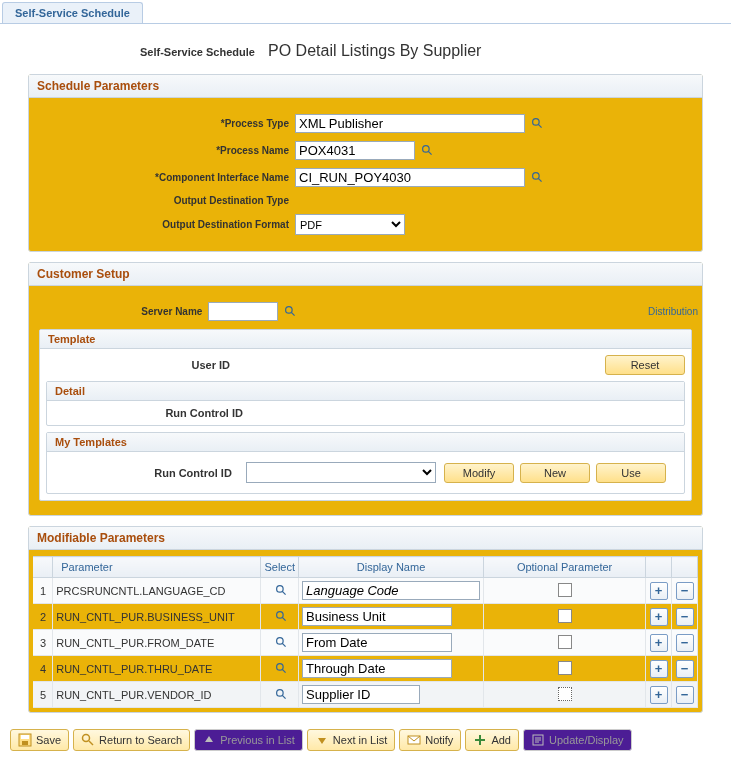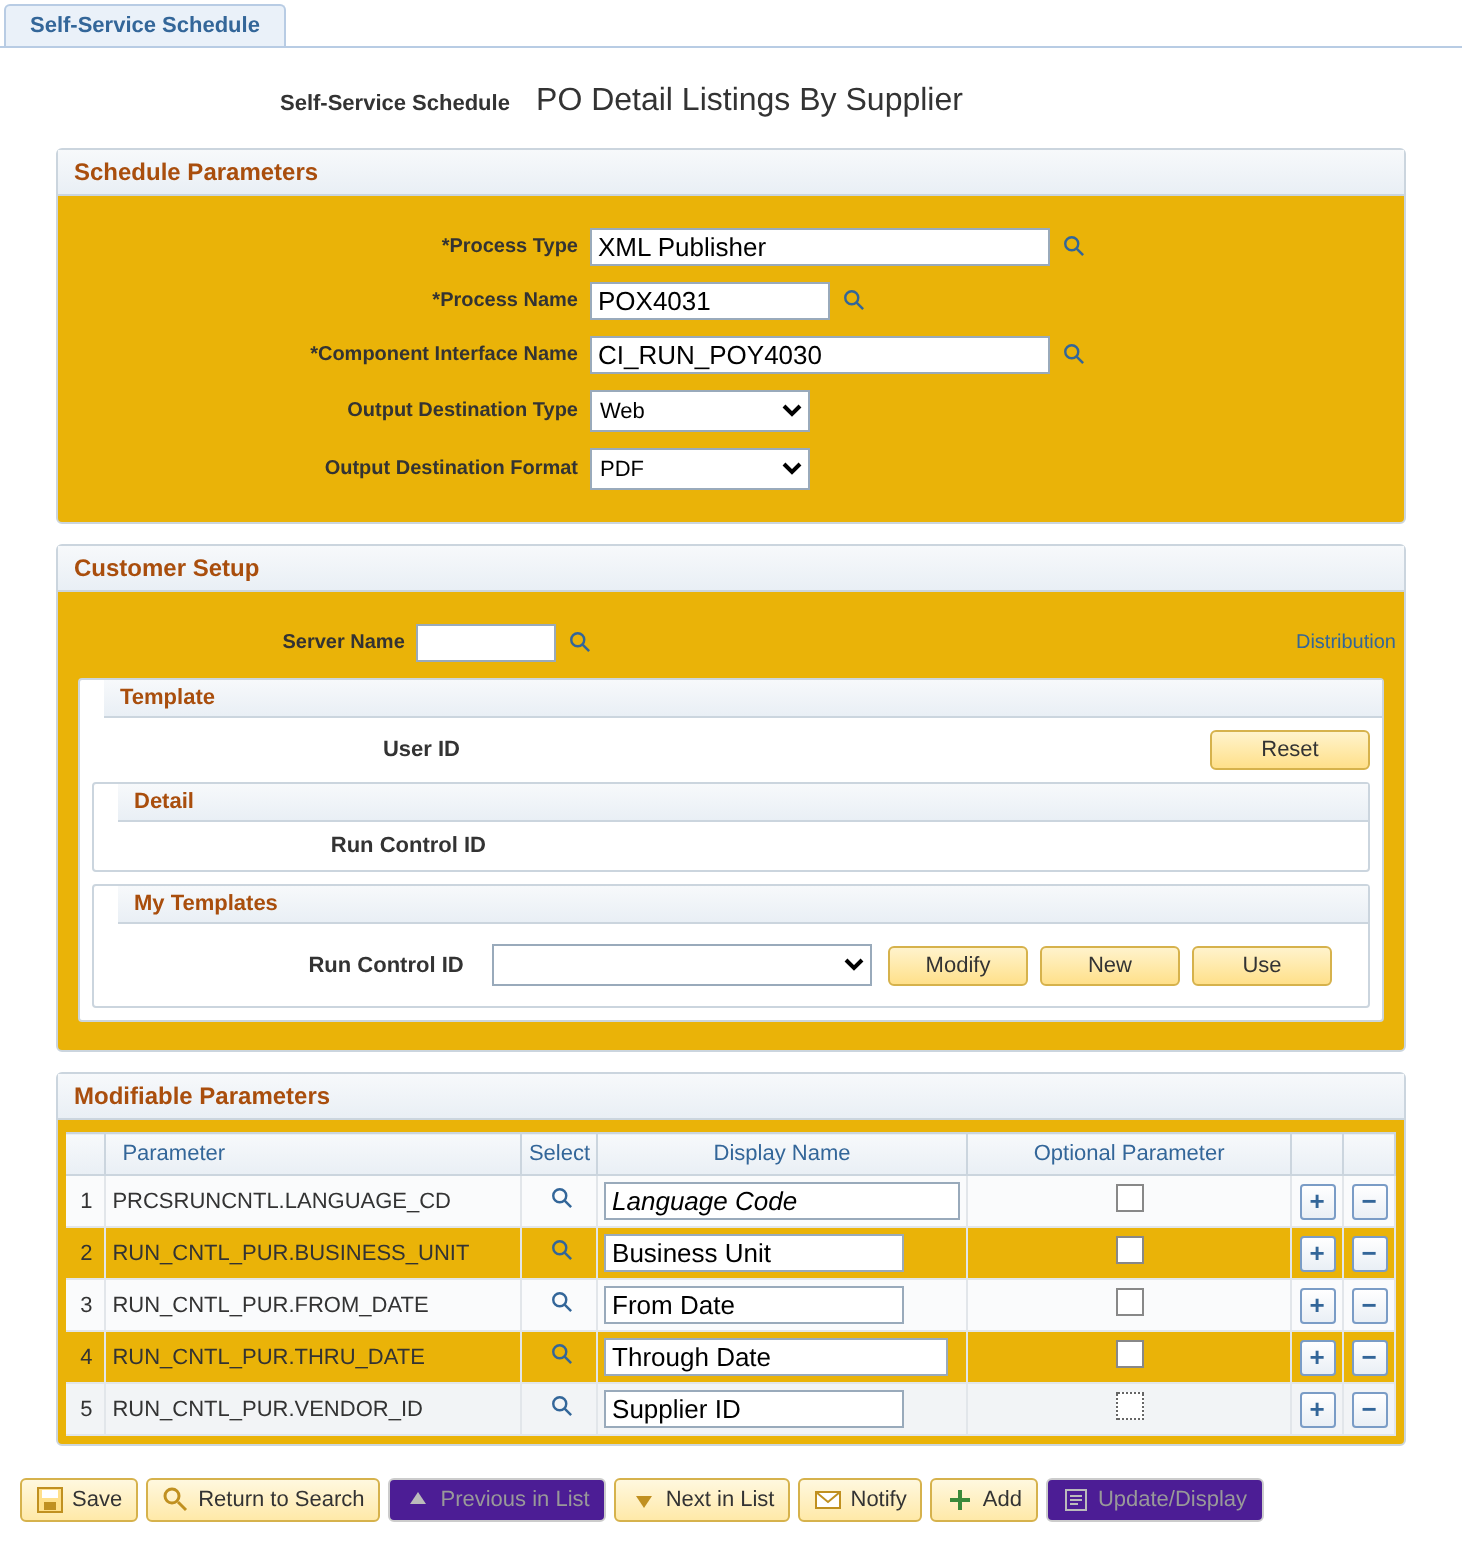--- a/index.html
+++ b/index.html
@@ -22,21 +22,21 @@
 
 .lookup-icon { display: inline-flex; align-items: center; justify-content: center; width: 16px; height: 16px; margin-left: 4px; cursor: pointer; color: #336699; }
 .lookup-icon svg { width: 13px; height: 13px; }
 
 .schedule-body, .cust-body { padding: 8px 4px; }
 
 .link { color: #336699; cursor: pointer; font-size: 10px; }
 .distribution-link { margin-left: 350px; }
 
 .inner-box { border: 1px solid #cbd5de; margin: 6px 6px 6px 6px; background: #fff; border-radius: 2px;}
-.inner-title { background: linear-gradient(#f7f9fb,#e9eff5); color: #a94e0d; font-weight: bold; padding: 3px 8px; border-bottom: 1px solid #cbd5de; font-size: 11px; margin-left: 12px;}
+.inner-title { background: linear-gradient(#f7f9fb,#e9eff5); color: #a94e0d; font-weight: bold; padding: 3px 8px; border-bottom: 1px solid #cbd5de; font-size: 11px;}
 .inner-body { padding: 6px 6px; }
 
 .btn { background: linear-gradient(#fff3cc,#ffe08a); border: 1px solid #d6b24c; border-radius: 3px; padding: 3px 0; font-size: 11px; color: #333; cursor: pointer; width: 70px; text-align: center;}
 
 .mytpl-row { display: flex; align-items: center; gap: 8px; padding: 4px 4px;}
 .mytpl-label { width: 190px; text-align: right; font-weight: bold; padding-right:6px;}
 .mytpl-select { width: 200px; }
 .mytpl-buttons { margin-left: auto; display: flex; gap: 6px; padding-right: 8px;}
 
 .params-table { width: 100%; border-collapse: collapse; margin-top: 2px; }
@@ -101,21 +101,20 @@
       <input type="text" style="width: 230px;" value="CI_RUN_POY4030">
       <span class="lookup-icon">
           <svg viewBox="0 0 16 16">
             <circle cx="6" cy="6" r="4" fill="none" stroke="#336699" stroke-width="1.5"></circle>
             <line x1="9" y1="9" x2="13" y2="13" stroke="#336699" stroke-width="1.5"></line>
           </svg>
         </span>
     </div>
     <div class="form-row">
       <div class="form-label">Output Destination Type</div>
-      <select style="width:110px"><option>Web</option></select>
     </div>
     <div class="form-row">
       <div class="form-label">Output Destination Format</div>
       <select style="width:110px"><option>PDF</option></select>
     </div>
   </div>
 </div>
 
 <div class="group-box">
   <div class="group-title">Customer Setup</div>
@@ -228,35 +227,35 @@
           </tr>
           <tr>
             <td class="rownum">4</td>
             <td class="param-name">RUN_CNTL_PUR.THRU_DATE</td>
             <td class="select-col"><span class="lookup-icon">
                 <svg viewBox="0 0 16 16" width="13" height="13">
                   <circle cx="6" cy="6" r="4" fill="none" stroke="#336699" stroke-width="1.5"></circle>
                   <line x1="9" y1="9" x2="13" y2="13" stroke="#336699" stroke-width="1.5"></line>
                 </svg>
               </span></td>
-            <td class="display-col"><input type="text" style="width: 172px;" value="Through Date"></td>
+            <td class="display-col"><input type="text" style="width: 150px;" value="Through Date"></td>
             <td class="opt-col"><span class="checkbox-box"></span></td>
             <td class="addrem"><span class="row-btn">+</span></td>
             <td class="addrem"><span class="row-btn">−</span></td>
           </tr>
           <tr>
             <td class="rownum">5</td>
             <td class="param-name">RUN_CNTL_PUR.VENDOR_ID</td>
             <td class="select-col"><span class="lookup-icon">
                 <svg viewBox="0 0 16 16" width="13" height="13">
                   <circle cx="6" cy="6" r="4" fill="none" stroke="#336699" stroke-width="1.5"></circle>
                   <line x1="9" y1="9" x2="13" y2="13" stroke="#336699" stroke-width="1.5"></line>
                 </svg>
               </span></td>
-            <td class="display-col"><input type="text" style="width: 150px;" value="Supplier ID"></td>
+            <td class="display-col"><input type="text" style="width: 118px;" value="Supplier ID"></td>
             <td class="opt-col"><span class="checkbox-box dotted"></span></td>
             <td class="addrem"><span class="row-btn">+</span></td>
             <td class="addrem"><span class="row-btn">−</span></td>
           </tr>
         </tbody>
     </table>
   </div>
 </div>
 
 <div class="bottombar">

